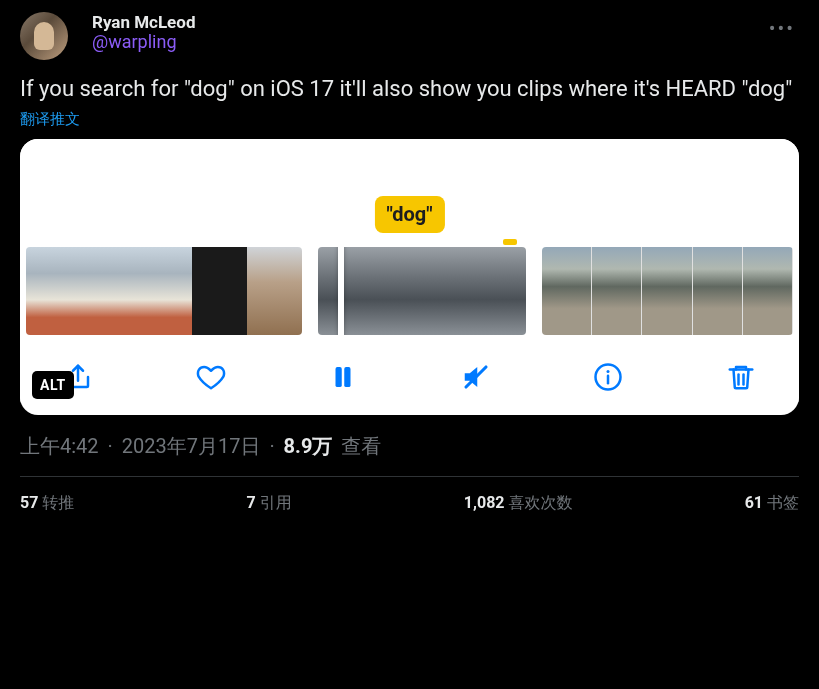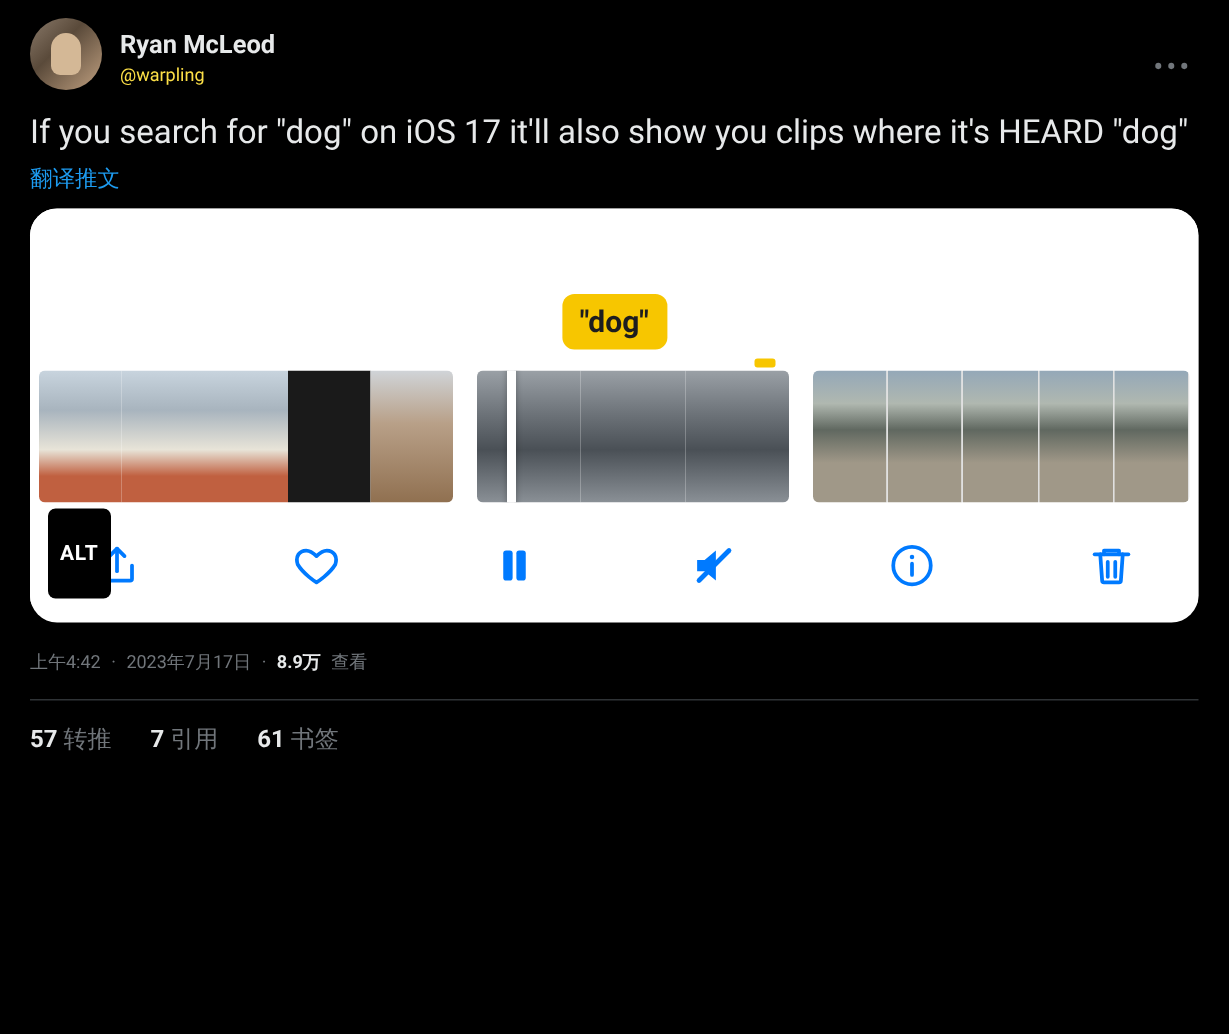--- a/index.html
+++ b/index.html
@@ -9,22 +9,22 @@
     font-family: -apple-system, BlinkMacSystemFont, "Segoe UI", Roboto, Helvetica, Arial, sans-serif;
     width: 819px;
     height: 689px;
     overflow: hidden;
   }
   .tweet {
     padding: 12px 20px;
   }
   .header {
     display: flex;
-    align-items: flex-end;
-    gap: 12px;
+    align-items: flex-start;
+    gap: 24px;
     margin-bottom: 14px;
   }
   .avatar {
     width: 48px;
     height: 48px;
     border-radius: 50%;
     background: linear-gradient(135deg, #8a7a6a 0%, #5a4a3a 40%, #c0a080 100%);
     flex-shrink: 0;
     overflow: hidden;
     position: relative;
@@ -37,22 +37,22 @@
     background: #d4b896;
     border-radius: 10px 10px 6px 6px;
   }
   .names { flex: 1; }
   .display-name {
     font-weight: 700;
     font-size: 17px;
     line-height: 20px;
   }
   .handle {
-    color: #fde047;
-    font-size: 12px;
+    color: #8b5cf6;
+    font-size: 18px;
     line-height: 20px;
   }
   .more-btn {
     color: #71767b;
     font-size: 20px;
     letter-spacing: 2px;
     padding: 4px;
     cursor: pointer;
   }
   .body-text {
@@ -170,41 +170,42 @@
   }
   .tool-btn svg { width: 30px; height: 30px; }
   .alt-badge {
     position: absolute;
     left: 12px;
     bottom: 16px;
     background: #000;
     color: #fff;
     font-weight: 700;
     font-size: 14px;
-    padding: 22px 8px;
+    padding: 6px 8px;
     border-radius: 5px;
     letter-spacing: 0.5px;
     margin-top: 32px;
   }
 
   .meta-line {
     color: #71767b;
-    font-size: 12px;
+    font-size: 20px;
     padding: 4px 0 16px;
     border-bottom: 1px solid #2f3336;
   }
   .meta-line .sep { margin: 0 4px; }
   .meta-line .views-num { color: #e7e9ea; font-weight: 700; }
 
   .stats-line {
     display: flex;
     gap: 26px;
     padding: 16px 0 0;
     font-size: 16px;
     color: #71767b;
+    justify-content: space-between;
   }
   .stats-line .num {
     color: #e7e9ea;
     font-weight: 700;
     margin-right: 4px;
   }
 </style>
 </head>
 <body>
 
@@ -309,17 +310,20 @@
   </div>
 
   <div class="stats-line">
     <div>
       <span class="num">57</span><span>转推</span>
     </div>
     <div>
       <span class="num">7</span><span>引用</span>
     </div>
     <div>
+      <span class="num">1,082</span><span>喜欢次数</span>
+    </div>
+    <div>
       <span class="num">61</span><span>书签</span>
     </div>
   </div>
 
 </div>
 
 </body></html>

